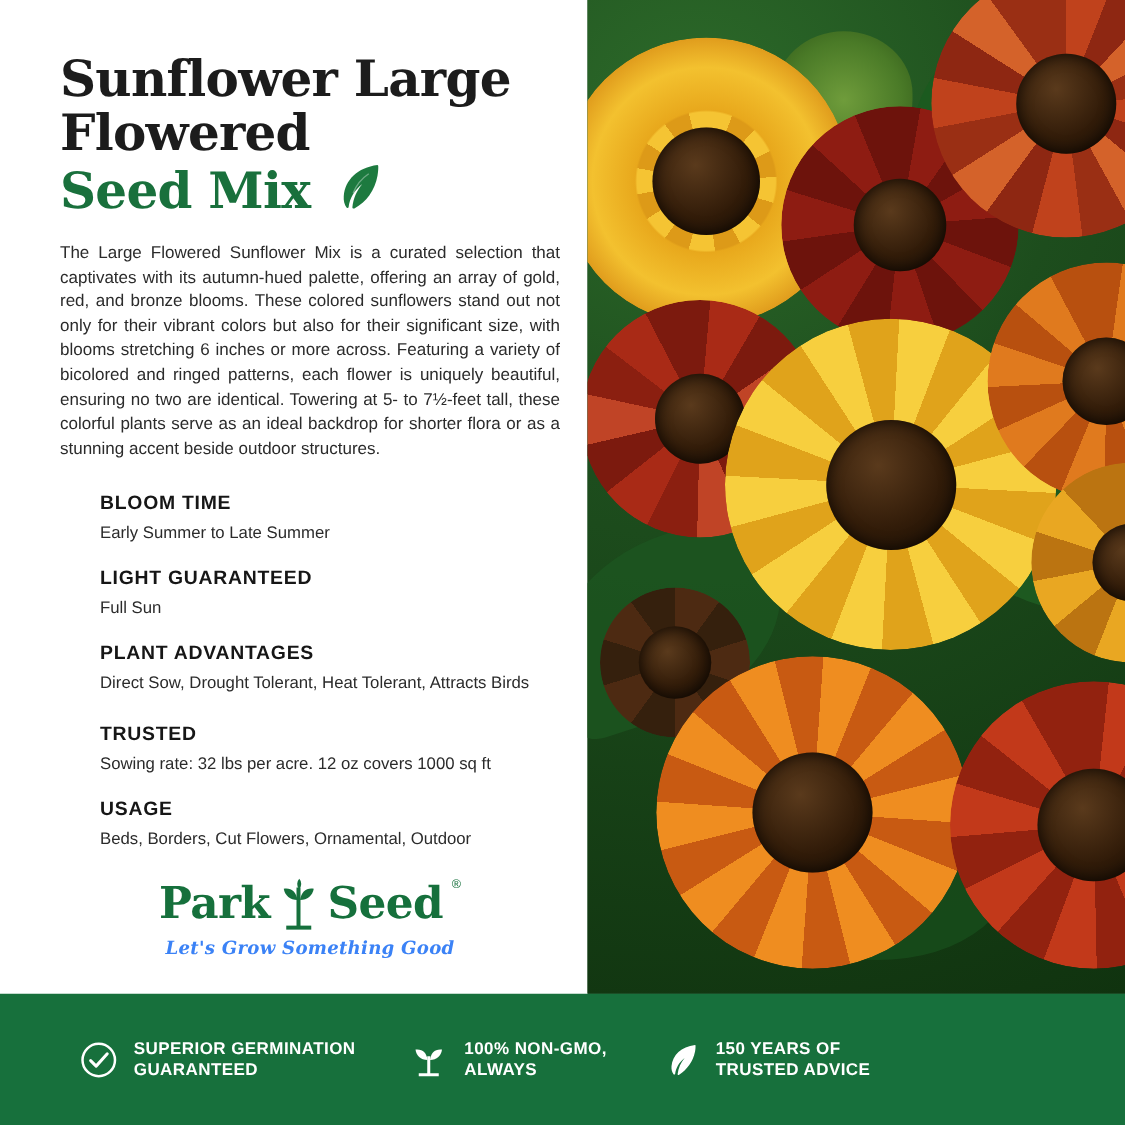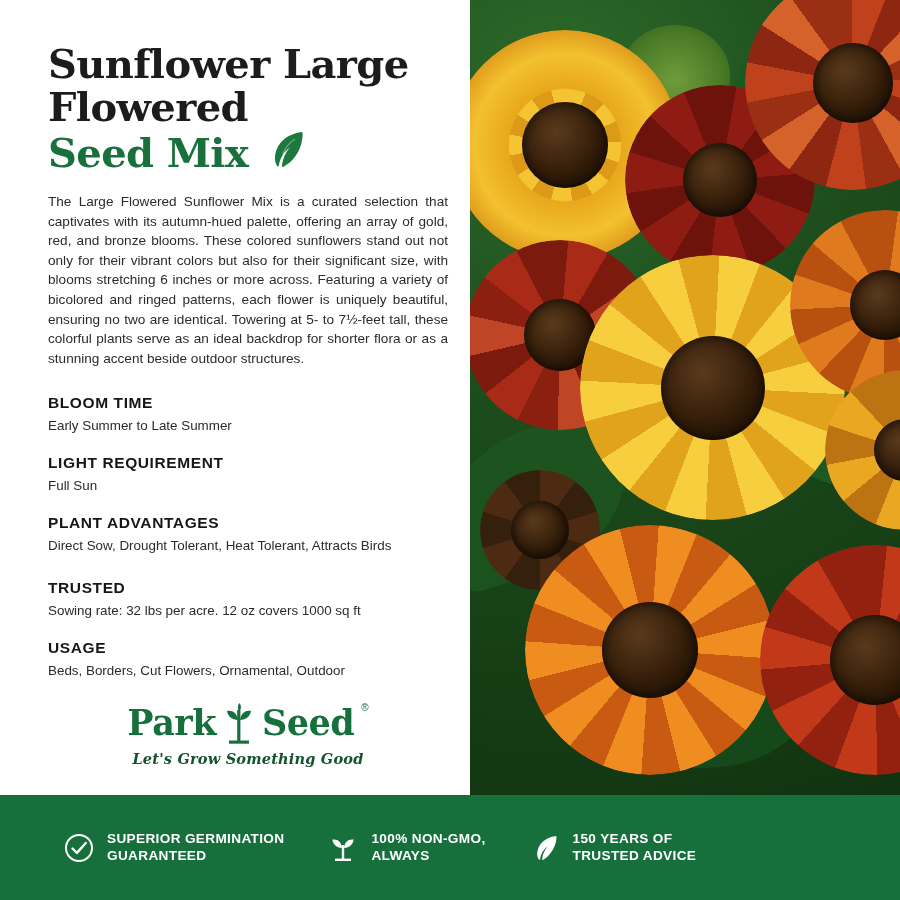--- a/index.html
+++ b/index.html
@@ -53,21 +53,21 @@
   .desc {
     margin-top: 18px;
     width: 400px;
     font-size: 13.6px;
     line-height: 19.6px;
     color: #2b2b2b;
     text-align: justify;
   }
 
   .sections { margin-top: 26px; }
-  .sec { margin-bottom: 19px; }
+  .sec { margin-bottom: 19px; margin-left: 32px; }
   .sec h3 {
     font-size: 15.5px;
     font-weight: bold;
     letter-spacing: 0.6px;
     color: #161616;
     margin-bottom: 5px;
   }
   .sec p {
     font-size: 13.4px;
     color: #2b2b2b;
@@ -106,21 +106,21 @@
     vertical-align: super;
     font-family: "Liberation Sans", sans-serif;
     margin-left: 1px;
   }
   .logo-tag {
     margin-top: 4px;
     font-family: "DejaVu Serif", serif;
     font-weight: bold;
     font-style: italic;
     font-size: 14.5px;
-    color: #14532d;
+    color: #3b82f6;
     letter-spacing: 0.2px;
   }
 
   
   .photo {
     position: absolute;
     left: 470px; top: 0;
     width: 430px; height: 795px;
     overflow: hidden;
     background: #17491f;
@@ -202,21 +202,21 @@
     </div>
 
     <p class="desc">The Large Flowered Sunflower Mix is a curated selection that captivates with its autumn-hued palette, offering an array of gold, red, and bronze blooms. These colored sunflowers stand out not only for their vibrant colors but also for their significant size, with blooms stretching 6 inches or more across. Featuring a variety of bicolored and ringed patterns, each flower is uniquely beautiful, ensuring no two are identical. Towering at 5- to 7½-feet tall, these colorful plants serve as an ideal backdrop for shorter flora or as a stunning accent beside outdoor structures.</p>
 
     <div class="sections">
       <div class="sec">
         <h3>BLOOM TIME</h3>
         <p>Early Summer to Late Summer</p>
       </div>
       <div class="sec">
-        <h3>LIGHT REQUIREMENT</h3>
+        <h3>LIGHT GUARANTEED</h3>
         <p>Full Sun</p>
       </div>
       <div class="sec gap-extra">
         <h3>PLANT ADVANTAGES</h3>
         <p>Direct Sow, Drought Tolerant, Heat Tolerant, Attracts Birds</p>
       </div>
       <div class="sec">
         <h3>TRUSTED</h3>
         <p>Sowing rate: 32 lbs per acre. 12 oz covers 1000 sq ft</p>
       </div>

